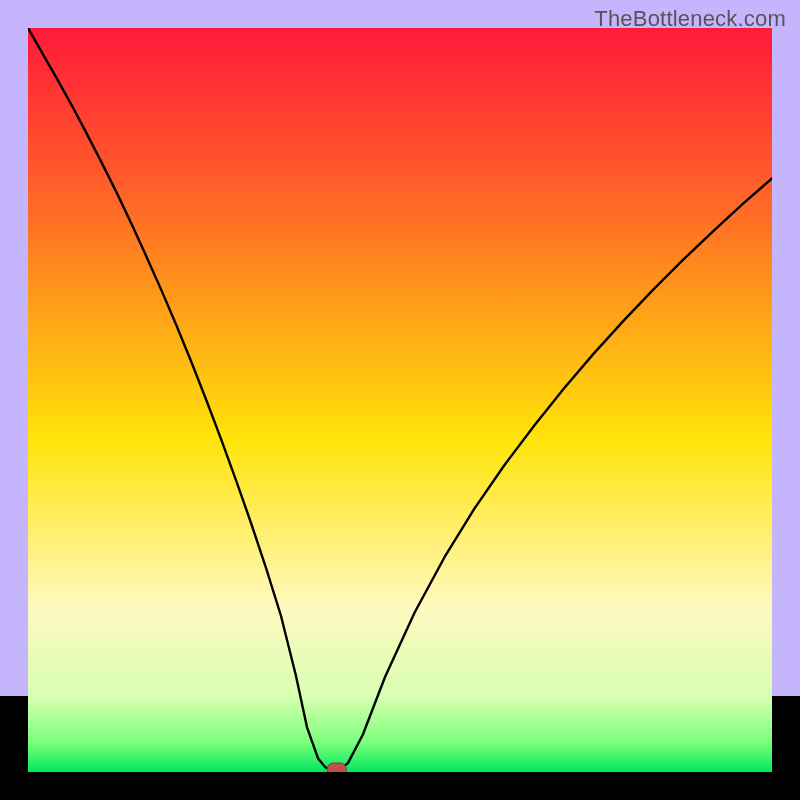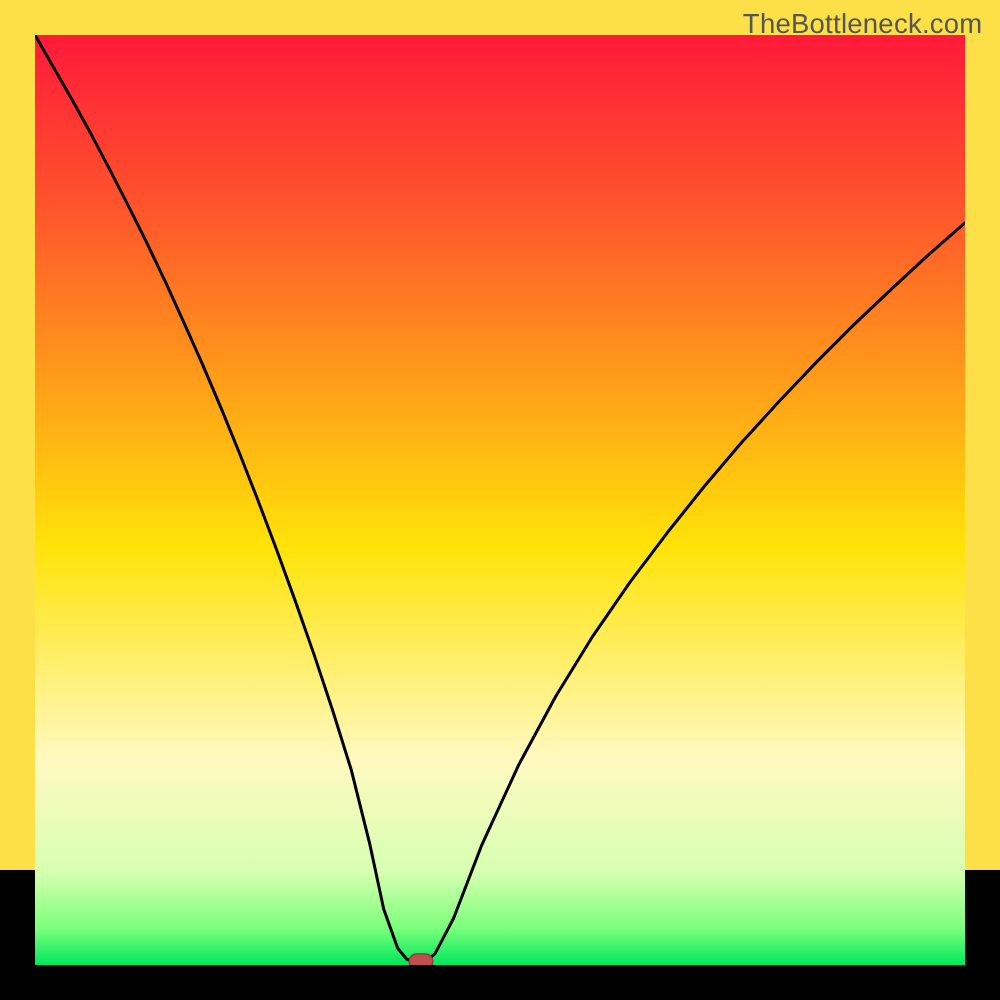--- a/index.html
+++ b/index.html
@@ -10,21 +10,21 @@
     background: #000000;
     overflow: hidden;
     font-family: Arial, Helvetica, sans-serif;
   }
   .frame {
     position: absolute;
     left: 0;
     top: 0;
     width: 800px;
     height: 696px;
-    background: #fde047;
+    background: #c4b5fd;
   }
   .plot {
     position: absolute;
     left: 28px;
     top: 28px;
     width: 744px;
     height: 744px;
     overflow: hidden;
   }
   .watermark {

